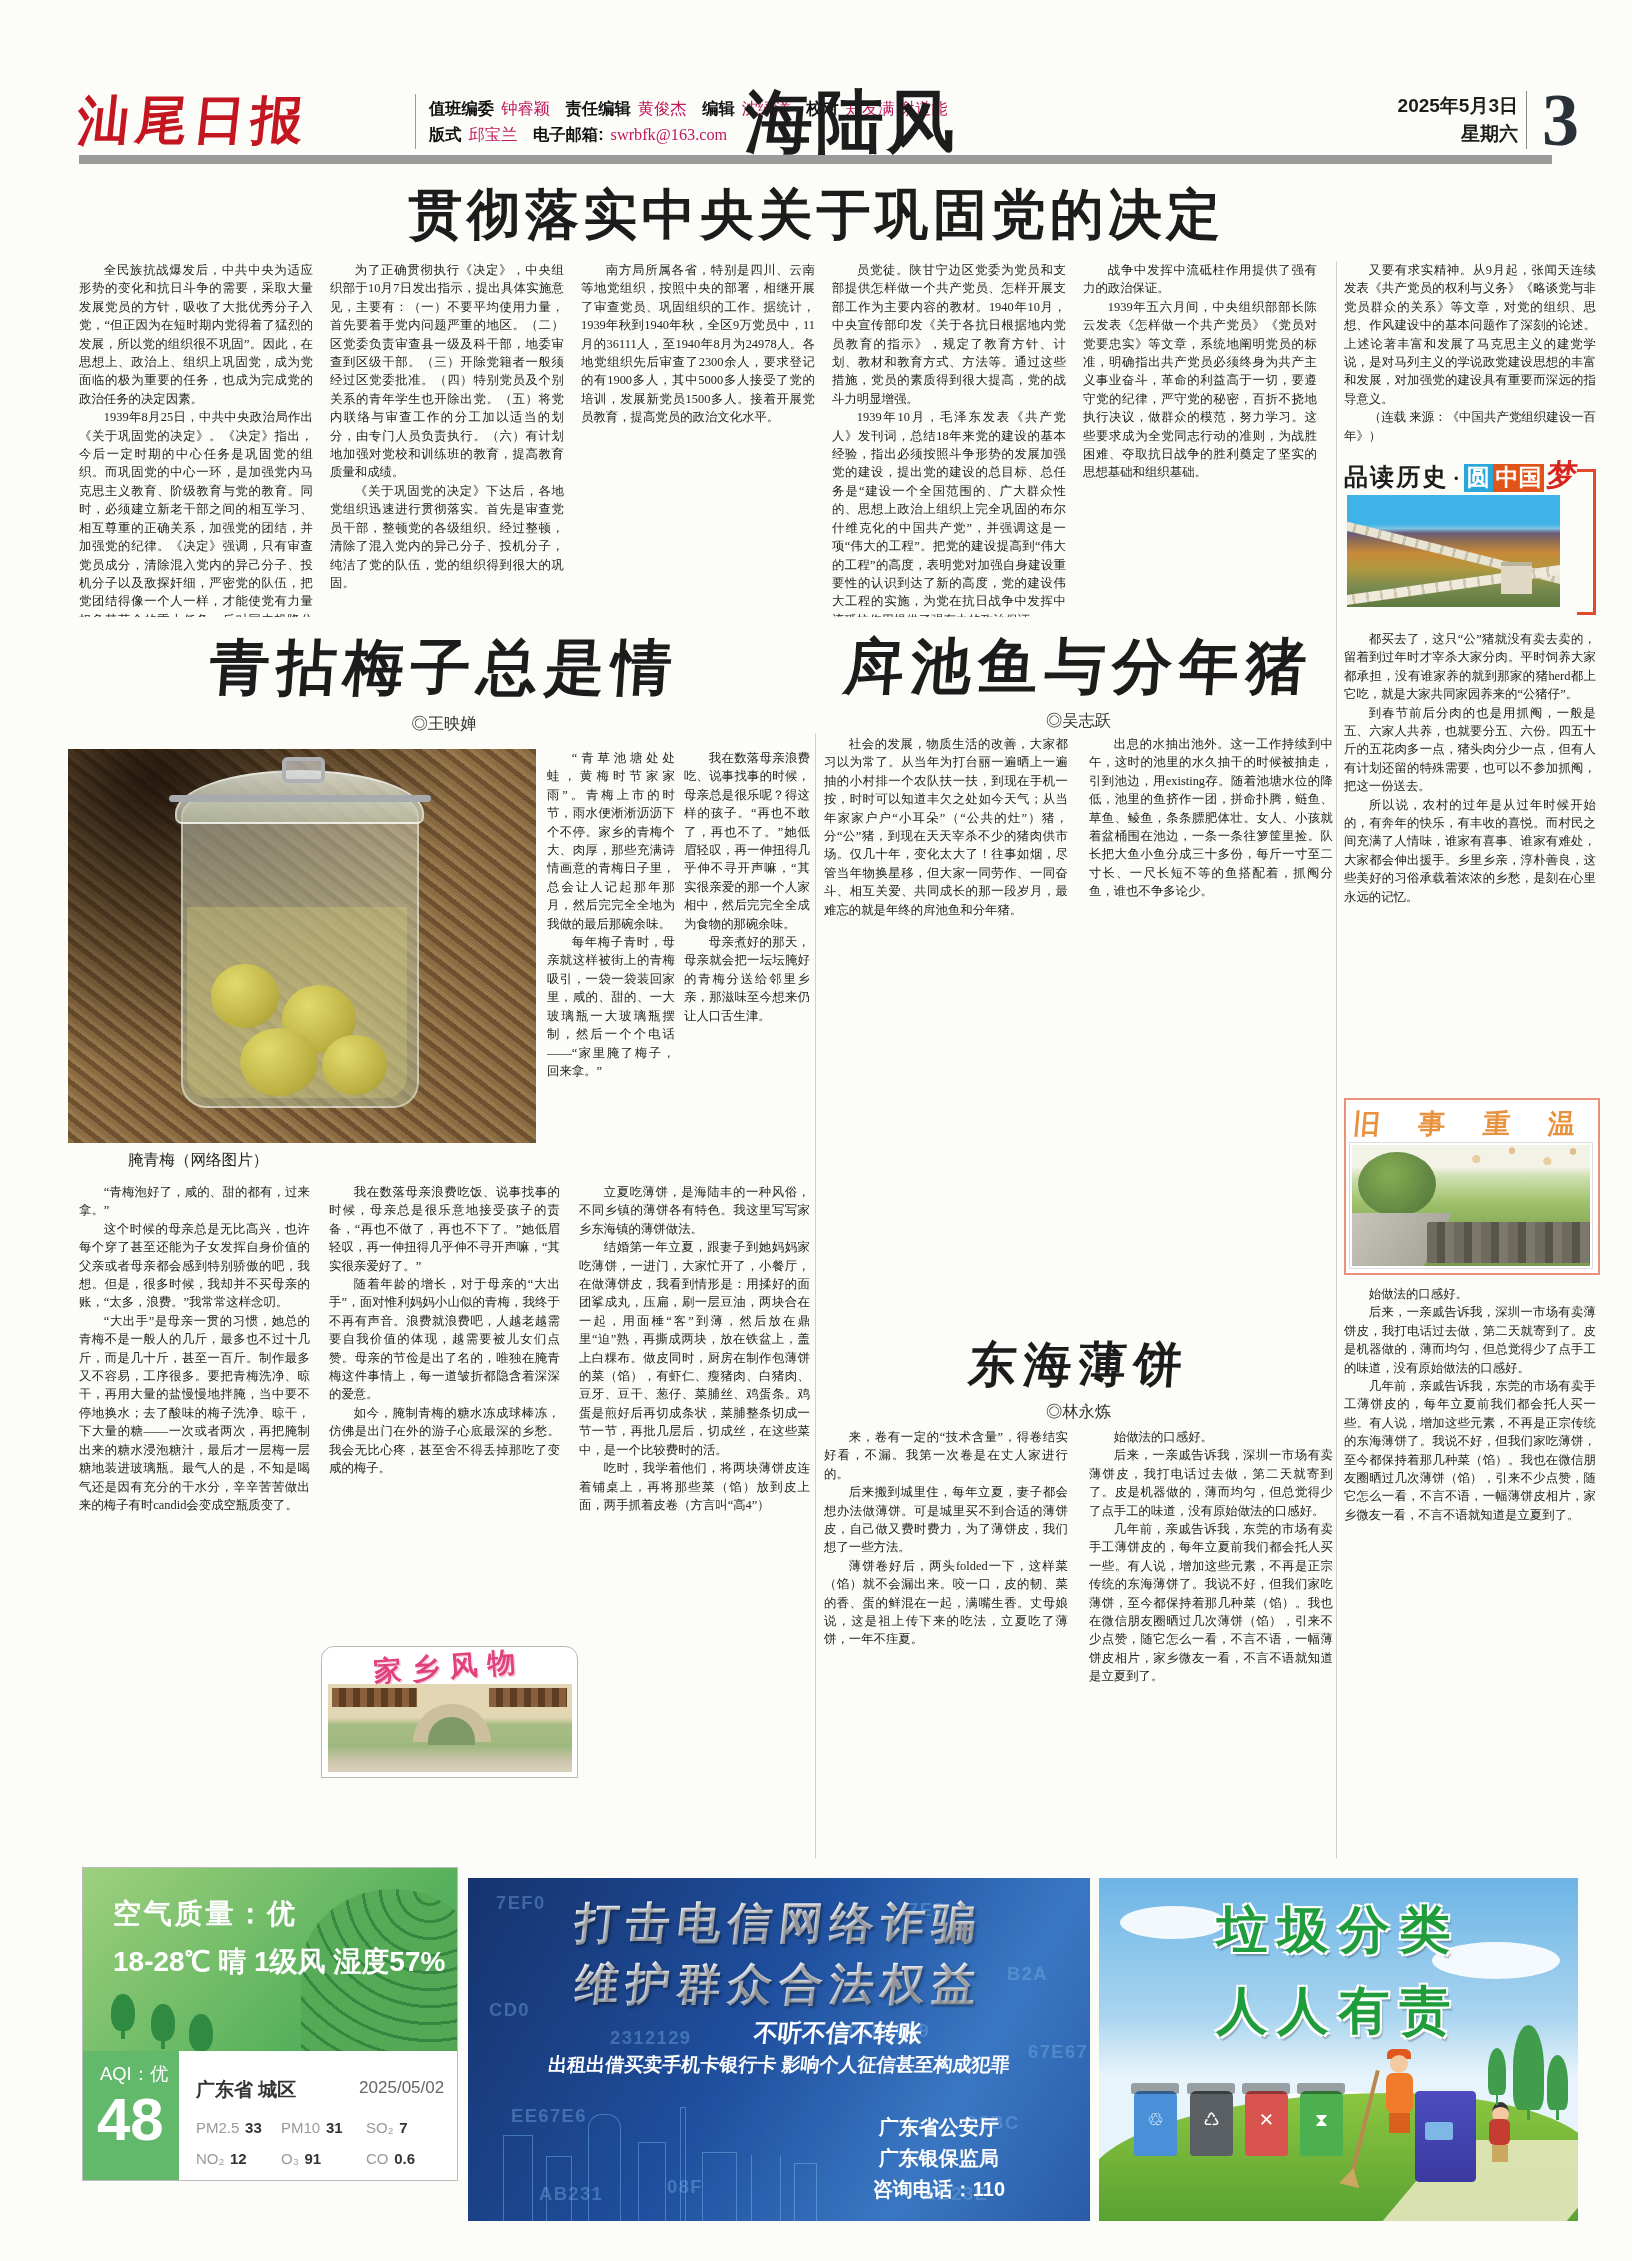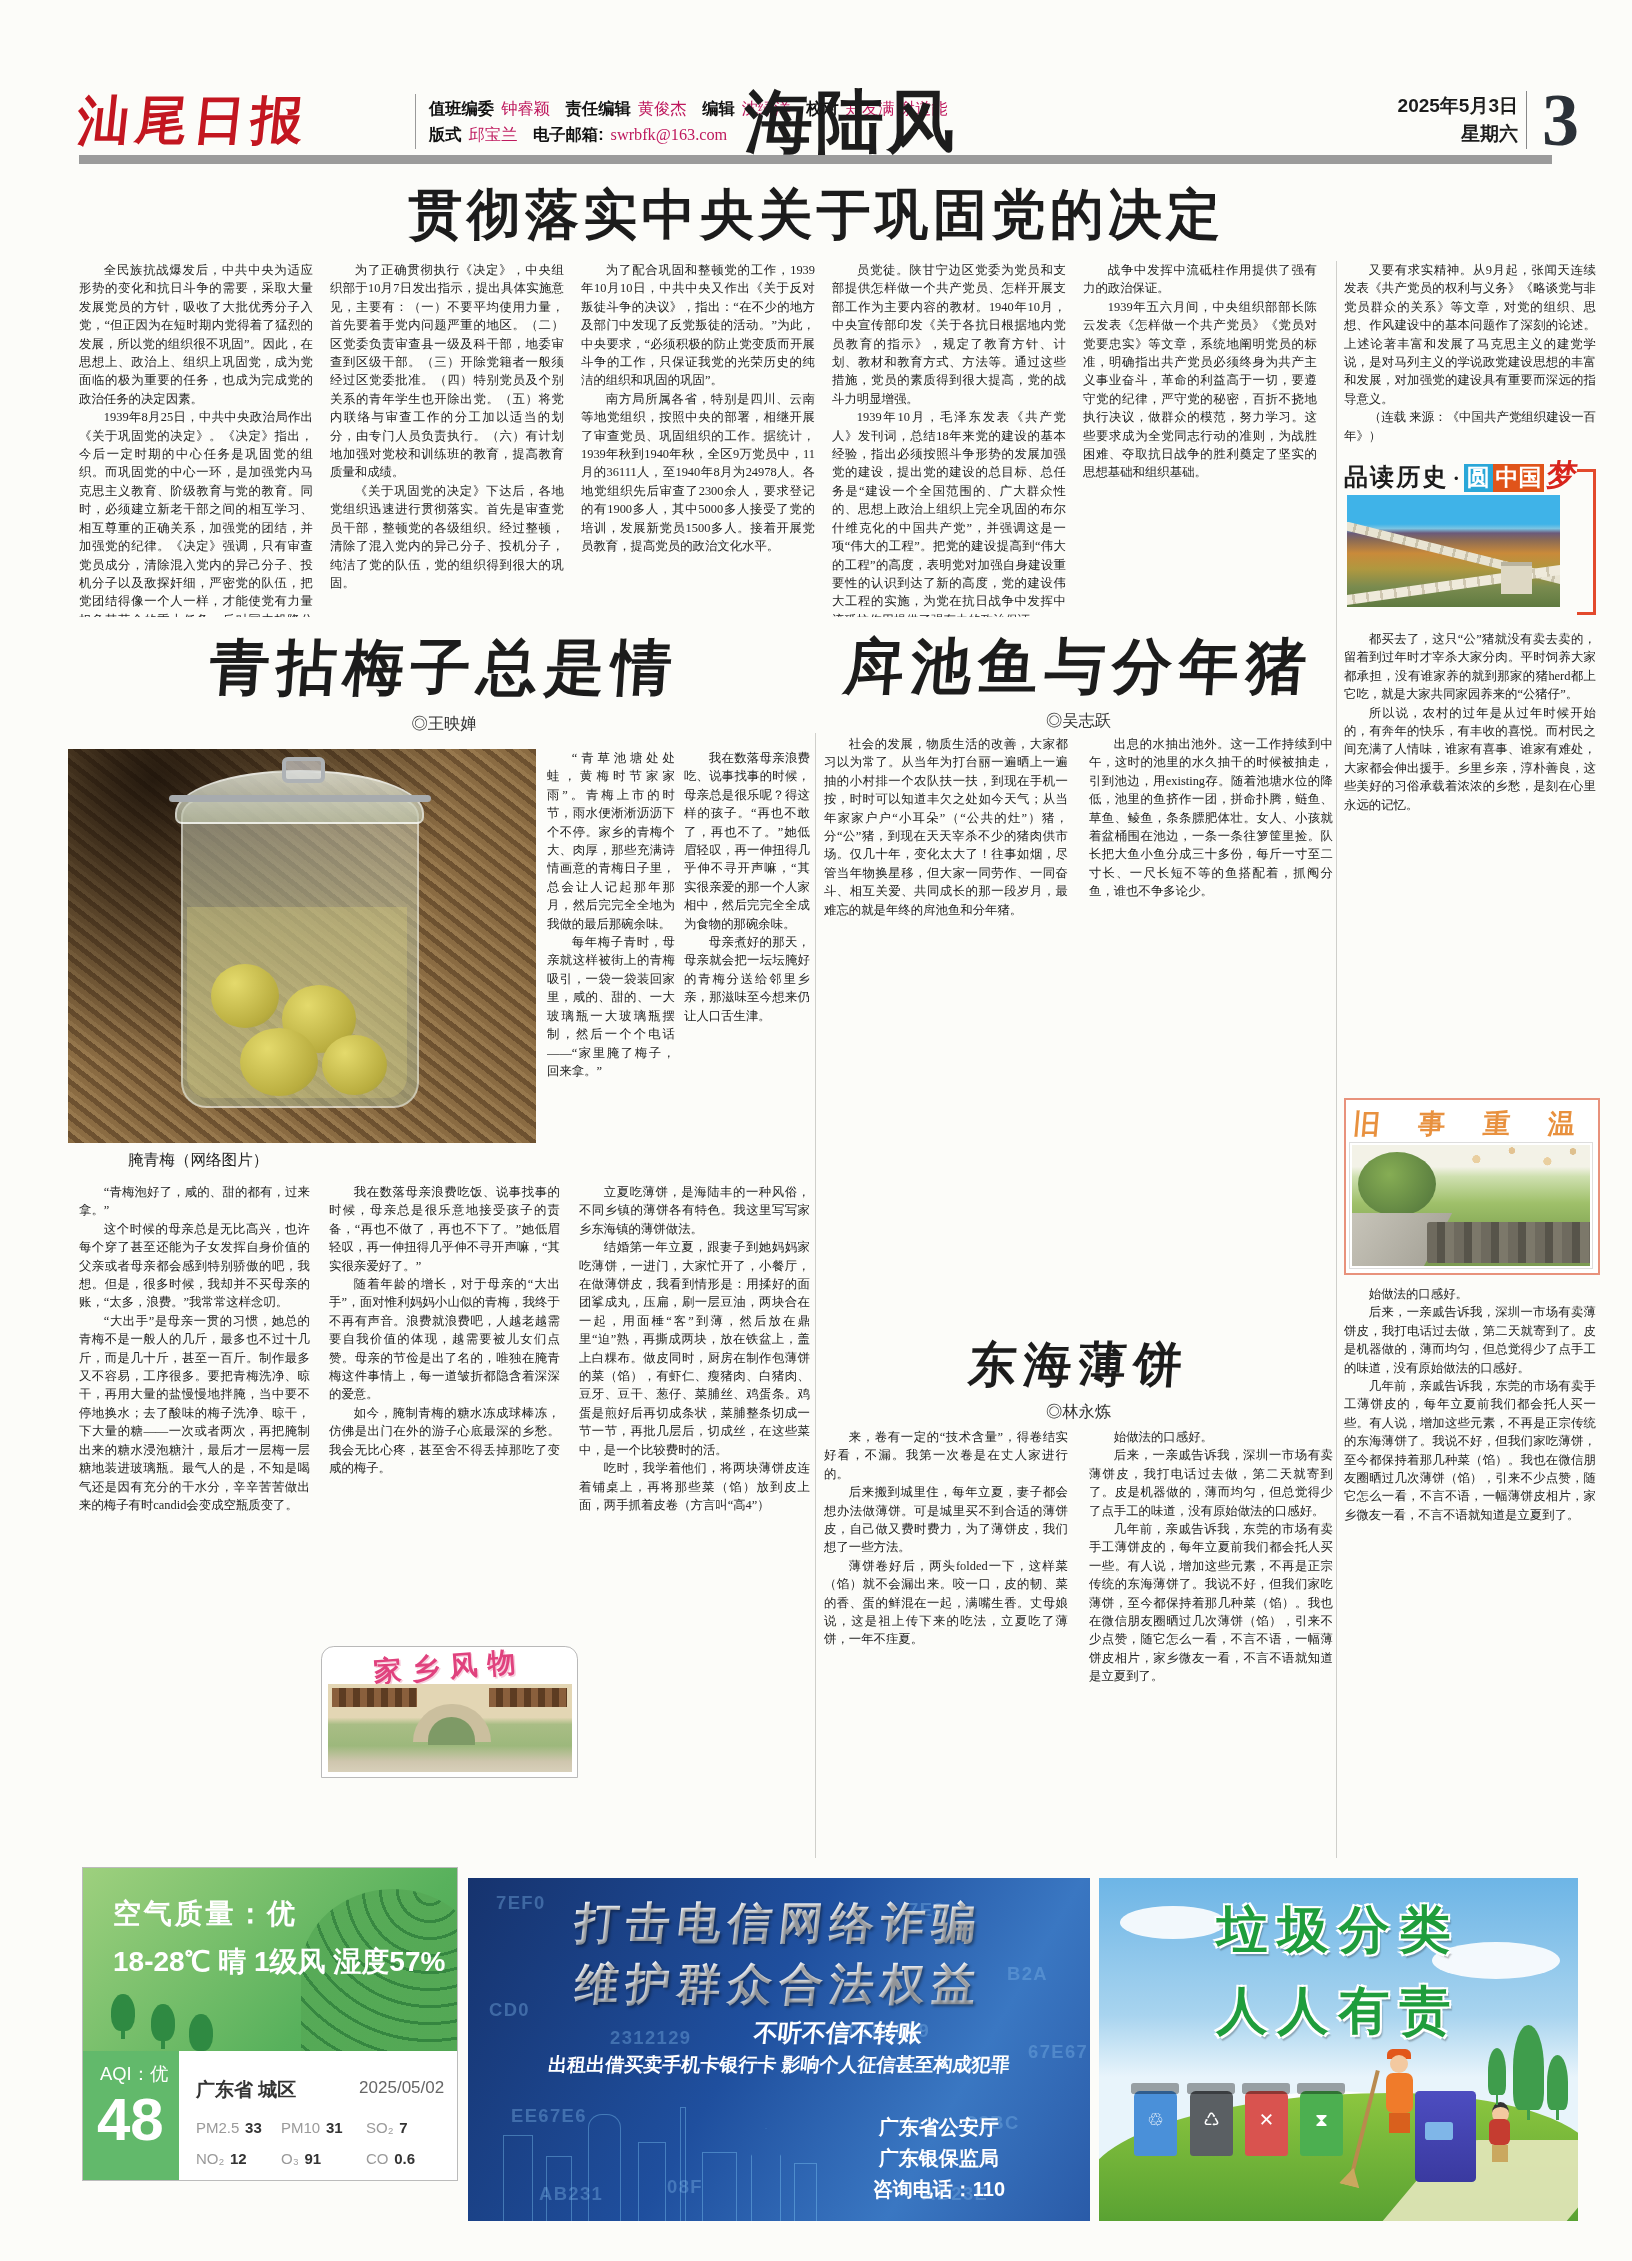--- a/index.html
+++ b/index.html
@@ -159,21 +159,20 @@
   <div class="abs headline1">贯彻落实中央关于巩固党的决定</div>
   <div class="col" style="left:79px;top:261px;width:234px;height:356px;">
       <p>全民族抗战爆发后，中共中央为适应形势的变化和抗日斗争的需要，采取大量发展党员的方针，吸收了大批优秀分子入党，“但正因为在短时期内党得着了猛烈的发展，所以党的组织很不巩固”。因此，在思想上、政治上、组织上巩固党，成为党面临的极为重要的任务，也成为完成党的政治任务的决定因素。</p>
       <p>1939年8月25日，中共中央政治局作出《关于巩固党的决定》。《决定》指出，今后一定时期的中心任务是巩固党的组织。而巩固党的中心一环，是加强党内马克思主义教育、阶级教育与党的教育。同时，必须建立新老干部之间的相互学习、相互尊重的正确关系，加强党的团结，并加强党的纪律。《决定》强调，只有审查党员成分，清除混入党内的异己分子、投机分子以及敌探奸细，严密党的队伍，把党团结得像一个人一样，才能使党有力量担负其革命的重大任务，反对国内投降分裂倒退的危险，团结全中国人民，引导抗战到最后的彻底胜利。</p>
     </div>
   <div class="col" style="left:330px;top:261px;width:234px;height:356px;">
       <p>为了正确贯彻执行《决定》，中央组织部于10月7日发出指示，提出具体实施意见，主要有：（一）不要平均使用力量，首先要着手党内问题严重的地区。（二）区党委负责审查县一级及科干部，地委审查到区级干部。（三）开除党籍者一般须经过区党委批准。（四）特别党员及个别关系的青年学生也开除出党。（五）将党内联络与审查工作的分工加以适当的划分，由专门人员负责执行。（六）有计划地加强对党校和训练班的教育，提高教育质量和成绩。</p>
       <p>《关于巩固党的决定》下达后，各地党组织迅速进行贯彻落实。首先是审查党员干部，整顿党的各级组织。经过整顿，清除了混入党内的异己分子、投机分子，纯洁了党的队伍，党的组织得到很大的巩固。</p>
     </div>
   <div class="col" style="left:581px;top:261px;width:234px;height:356px;">
-      <p>为了配合巩固和整顿党的工作，1939年10月10日，中共中央又作出《关于反对叛徒斗争的决议》，指出：“在不少的地方及部门中发现了反党叛徒的活动。”为此，中央要求，“必须积极的防止党变质而开展斗争的工作，只保证我党的光荣历史的纯洁的组织和巩固的巩固”。</p>
       <p>南方局所属各省，特别是四川、云南等地党组织，按照中央的部署，相继开展了审查党员、巩固组织的工作。据统计，1939年秋到1940年秋，全区9万党员中，11月的36111人，至1940年8月为24978人。各地党组织先后审查了2300余人，要求登记的有1900多人，其中5000多人接受了党的培训，发展新党员1500多人。接着开展党员教育，提高党员的政治文化水平。</p>
     </div>
   <div class="col" style="left:832px;top:261px;width:234px;height:356px;">
       <p>员党徒。陕甘宁边区党委为党员和支部提供怎样做一个共产党员、怎样开展支部工作为主要内容的教材。1940年10月，中央宣传部印发《关于各抗日根据地内党员教育的指示》，规定了教育方针、计划、教材和教育方式、方法等。通过这些措施，党员的素质得到很大提高，党的战斗力明显增强。</p>
       <p>1939年10月，毛泽东发表《共产党人》发刊词，总结18年来党的建设的基本经验，指出必须按照斗争形势的发展加强党的建设，提出党的建设的总目标、总任务是“建设一个全国范围的、广大群众性的、思想上政治上组织上完全巩固的布尔什维克化的中国共产党”，并强调这是一项“伟大的工程”。把党的建设提高到“伟大的工程”的高度，表明党对加强自身建设重要性的认识到达了新的高度，党的建设伟大工程的实施，为党在抗日战争中发挥中流砥柱作用提供了强有力的政治保证。</p>
     </div>
   <div class="col" style="left:1083px;top:261px;width:234px;height:356px;">
       <p>战争中发挥中流砥柱作用提供了强有力的政治保证。</p>
       <p>1939年五六月间，中央组织部部长陈云发表《怎样做一个共产党员》《党员对党要忠实》等文章，系统地阐明党员的标准，明确指出共产党员必须终身为共产主义事业奋斗，革命的利益高于一切，要遵守党的纪律，严守党的秘密，百折不挠地执行决议，做群众的模范，努力学习。这些要求成为全党同志行动的准则，为战胜困难、夺取抗日战争的胜利奠定了坚实的思想基础和组织基础。</p>
     </div>
@@ -191,20 +190,21 @@
     <div class="pindu-frame"></div>
     <div class="photo-wall">
       <div class="wall-line"></div>
       <div class="wall-line2"></div>
       <div class="wall-tower"></div>
     </div>
   </div>
 
   <div class="col" style="left:1344px;top:630px;width:252px;height:459px;">
       <p>都买去了，这只“公”猪就没有卖去卖的，留着到过年时才宰杀大家分肉。平时饲养大家都承担，没有谁家养的就到那家的猪herd都上它吃，就是大家共同家园养来的“公猪仔”。</p>
+      <p>到春节前后分肉的也是用抓阄，一般是五、六家人共养，也就要分五、六份。四五十斤的五花肉多一点，猪头肉分少一点，但有人有计划还留的特殊需要，也可以不参加抓阄，把这一份送去。</p>
       <p>所以说，农村的过年是从过年时候开始的，有奔年的快乐，有丰收的喜悦。而村民之间充满了人情味，谁家有喜事、谁家有难处，大家都会伸出援手。乡里乡亲，淳朴善良，这些美好的习俗承载着浓浓的乡愁，是刻在心里永远的记忆。</p>
     </div>
 
   <div class="abs jiushi">
     <div class="jiushi-title">旧 事 重 温</div>
     <div class="photo-country">
       <div class="country-tree"></div>
       <div class="country-branch"></div>
       <div class="country-road"></div>
       <div class="country-wall"></div>

